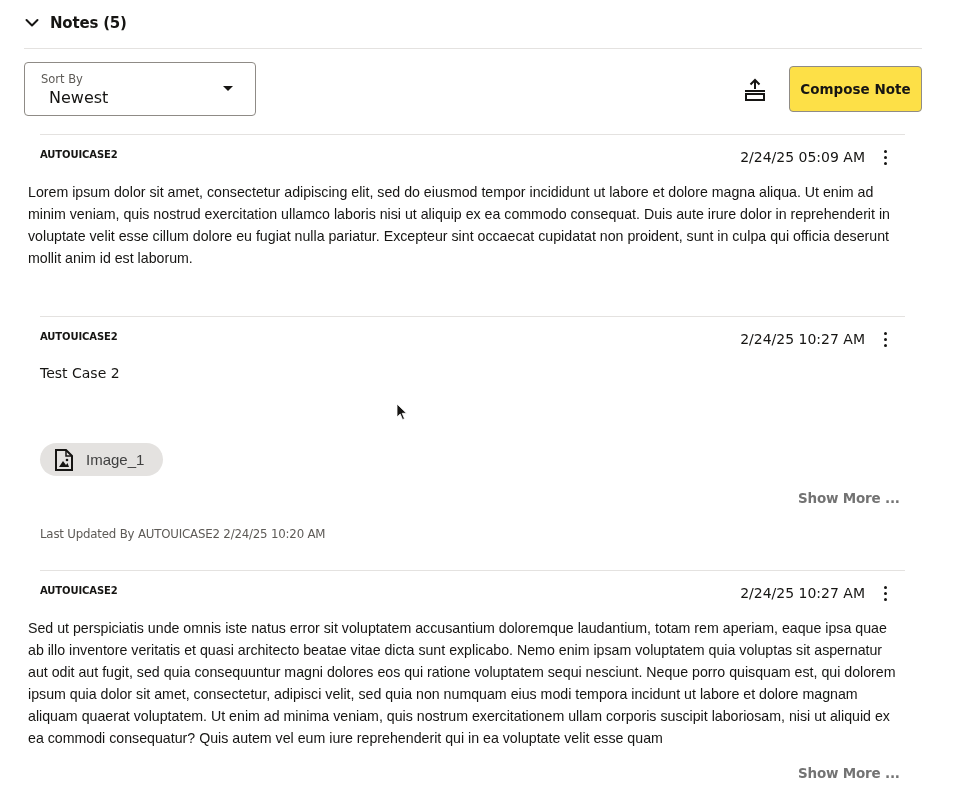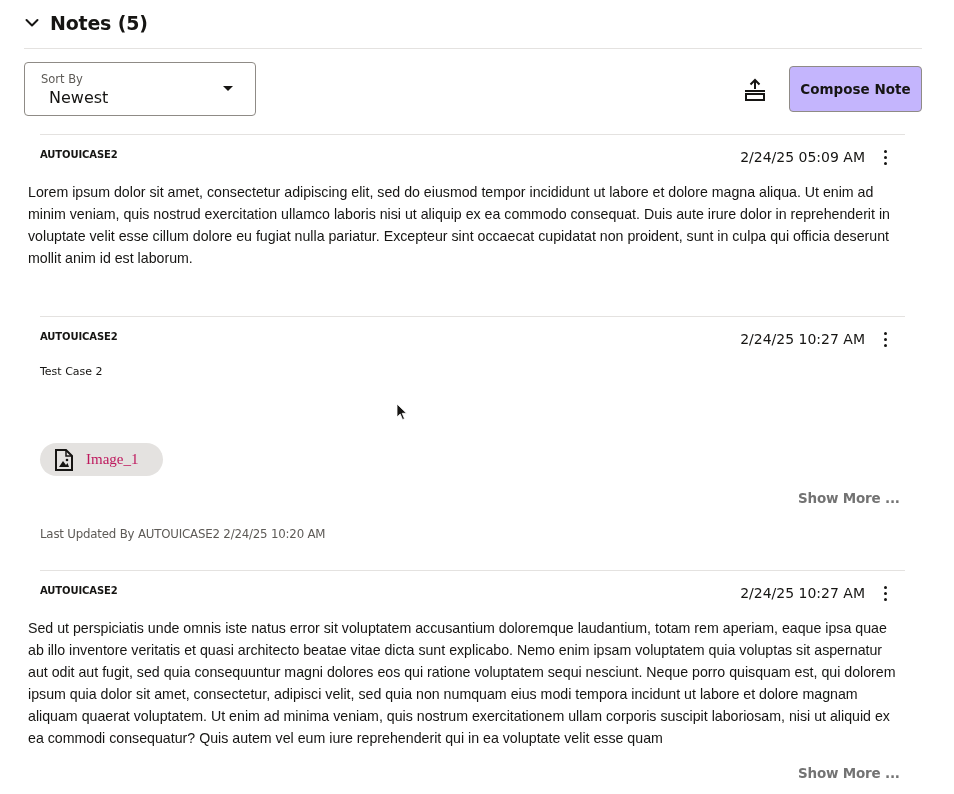--- a/index.html
+++ b/index.html
@@ -13,21 +13,21 @@
 
     
     .section-header {
       position: absolute; left: 24px; top: 10px; height: 26px;
       display: flex; align-items: center; gap: 10px;
       cursor: pointer;
     }
     .chevron { width: 16px; height: 16px; display: inline-block; }
     .section-title {
       font-family: "DejaVu Sans", sans-serif;
-      font-size: 19px; font-weight: bold; color: #161513;
+      font-size: 15px; font-weight: bold; color: #161513;
       letter-spacing: -0.2px;
     }
     .header-divider {
       position: absolute; left: 24px; top: 48px; width: 898px; height: 1px;
       background: #e4e2e0;
     }
 
     
     .sort-select {
       position: absolute; left: 24px; top: 62px; width: 232px; height: 54px;
@@ -47,21 +47,21 @@
       width: 0; height: 0;
       border-left: 5px solid transparent; border-right: 5px solid transparent;
       border-top: 5px solid #161513;
     }
     .export-button {
       position: absolute; left: 739px; top: 76px; width: 32px; height: 28px;
       display: flex; align-items: center; justify-content: center; cursor: pointer;
     }
     .compose-button {
       position: absolute; left: 789px; top: 66px; width: 133px; height: 46px;
-      border: 1px solid #8f8b86; border-radius: 4px; background: #c4b5fd;
+      border: 1px solid #8f8b86; border-radius: 4px; background: #fde047;
       font-family: "DejaVu Sans", sans-serif;
       font-size: 13.5px; font-weight: bold; color: #161513;
       display: flex; align-items: center; justify-content: center; cursor: pointer;
     }
 
     
     .note-divider {
       position: absolute; left: 40px; width: 865px; height: 1px; background: #e4e2e0;
     }
     .note-author {
@@ -82,30 +82,30 @@
     .kebab span { width: 3px; height: 3px; border-radius: 50%; background: #161513; display: block; }
     .note-body {
       position: absolute; left: 28px; width: 870px;
       font-family: "Liberation Sans", sans-serif;
       font-size: 14.2px; line-height: 22px; color: #161513;
       overflow: hidden;
     }
     .note-body-plain {
       position: absolute; left: 40px;
       font-family: "DejaVu Sans", sans-serif;
-      font-size: 11px; color: #161513;
+      font-size: 14px; color: #161513;
     }
     .attachment-chip {
       position: absolute; left: 40px; top: 443px; height: 33px; width: 123px;
       border-radius: 17px; background: #e4e2e0;
       display: flex; align-items: center; padding-left: 14px; gap: 12px; cursor: pointer;
     }
     .attachment-label {
-      font-family: Liberation Serif, serif;
-      font-size: 15px; color: #be185d;
+      font-family: Liberation Sans, sans-serif;
+      font-size: 15px; color: #404040;
     }
     .show-more {
       position: absolute; left: 798px;
       font-family: "DejaVu Sans", sans-serif;
       font-size: 13.5px; font-weight: bold; color: #737373; cursor: pointer;
       letter-spacing: -0.2px;
     }
     .last-updated {
       position: absolute; left: 40px; top: 527px;
       font-family: "DejaVu Sans", sans-serif;

